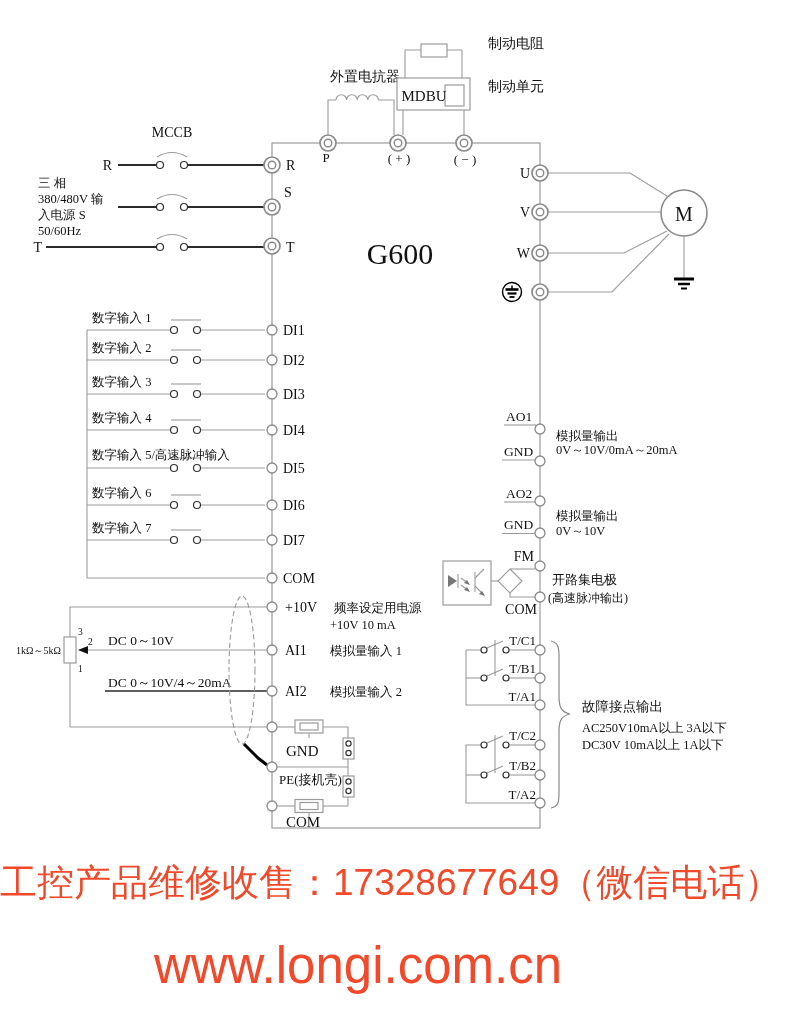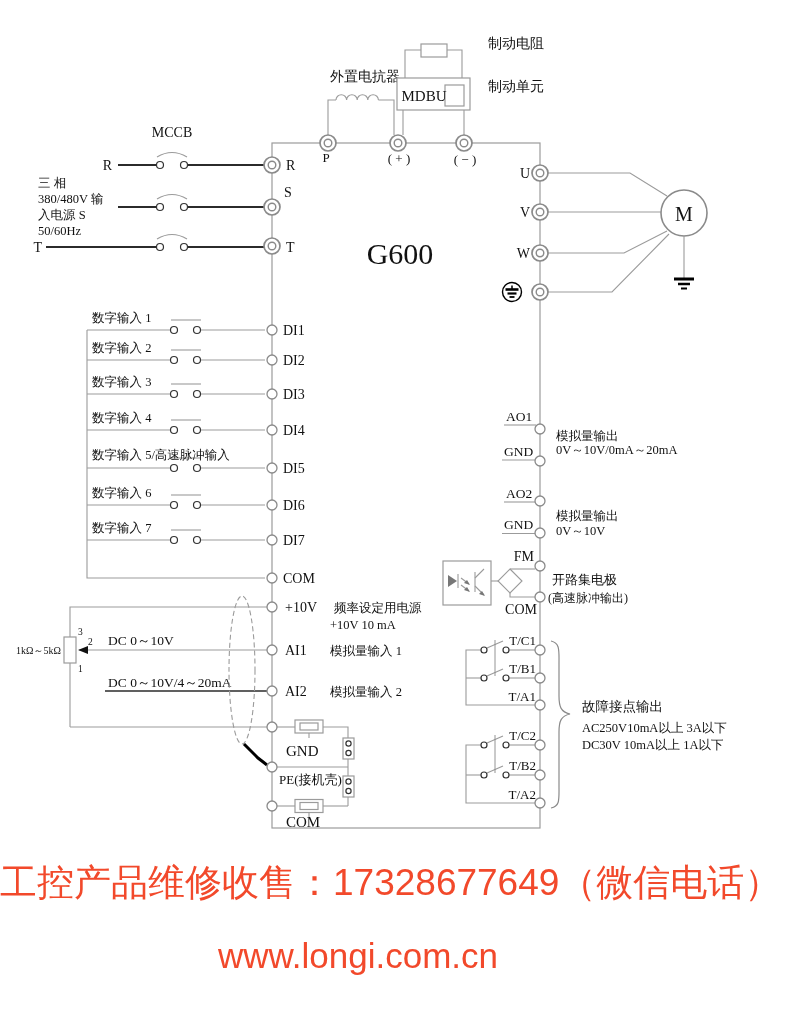--- a/index.html
+++ b/index.html
@@ -397,15 +397,15 @@
   </g>
   <path d="M551,641 C560,643 559,650 559,664 L559,696 C559,707 561,712 570,714 C561,716 559,721 559,732 L559,786 C559,800 560,806 551,808" stroke="#8a8a8a" stroke-width="1.2" fill="none"></path>
   <text x="582" y="711" font-size="13.5">故障接点输出</text>
   <text x="582" y="732" font-size="12.5">AC250V10mA以上  3A以下</text>
   <text x="582" y="749" font-size="12.5">DC30V 10mA以上  1A以下</text>
 
 </svg>
 
 
 <div class="footer-line" style="top:858px;font-size:37px;color:#f2492b;">工控产品维修收售：17328677649（微信电话）</div>
-<div class="footer-line" style="top:936px;font-size:35px;color:#f2492b;">www.longi.com.cn</div>
+<div class="footer-line" style="top:936px;font-size:51px;color:#f2492b;">www.longi.com.cn</div>
 
 </div>
 
 </body></html>

